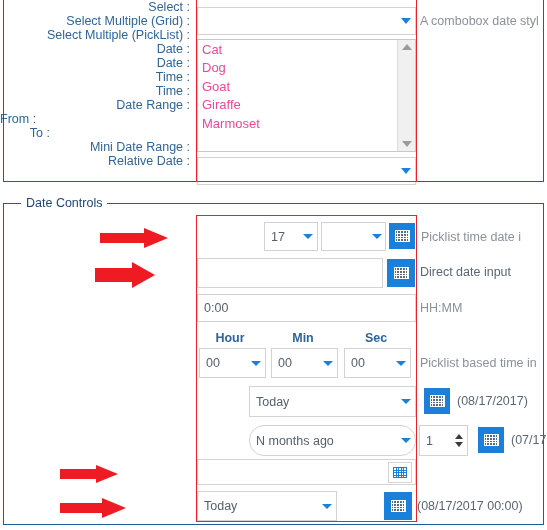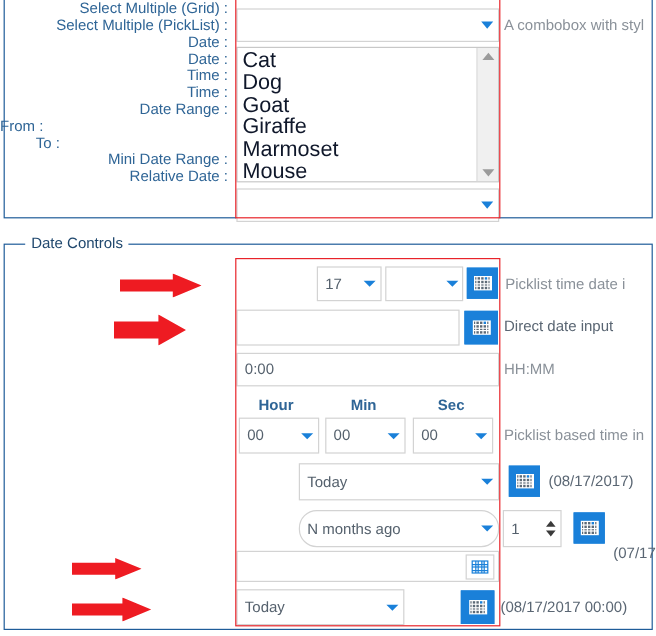--- a/index.html
+++ b/index.html
@@ -105,23 +105,23 @@
     border: 1px solid #c8c8c8;
     background: #fff;
     overflow: hidden;
     display: flex;
   }
   #listbox .items {
     flex: 1;
     padding: 1px 0 0 4px;
   }
   #listbox .items div {
-    font-size: 18px;
+    font-size: 13px;
     line-height: 18.4px;
-    color: #0f172a;
+    color: #ec4899;
     white-space: nowrap;
   }
   .vscroll {
     width: 17px;
     background: #f0f0f0;
     border-left: 1px solid #dcdcdc;
     position: relative;
     flex: 0 0 17px;
   }
   .vscroll .arr {
@@ -199,37 +199,37 @@
   .arrow { position: absolute; height: 22px; }
   .arrow svg { display: block; }
 </style>
 </head>
 <body>
 
 <div id="root">
 
   <div class="panel" id="panel-top"></div>
 
+  <div class="label" style="left:0; top:14px; width:190px;">Select :</div>
   <div class="field" id="select-combo" style="left:197px; top:7px; width:219px; height:28px;">
     <span class="val"></span>
     <span class="caret">
         <i></i>
       </span>
   </div>
-  <div class="hint" style="left:420px; top:14px;">A combobox with styl</div>
+  <div class="hint" style="left:420px; top:14px;">A combobox date styl</div>
 
   <div class="label" style="left:0; top:89px; width:190px;">Select Multiple (Grid) :</div>
   <div id="listbox">
     <div class="items">
       <div>Cat</div>
       <div>Dog</div>
       <div>Goat</div>
       <div>Giraffe</div>
       <div>Marmoset</div>
-      <div>Mouse</div>
     </div>
     <div class="vscroll">
       <span class="arr up"></span>
       <span class="arr down"></span>
     </div>
   </div>
 
   <div class="label" style="left:0; top:164px; width:190px;">Select Multiple (PickList) :</div>
   <div class="field" style="left:197px; top:157px; width:219px; height:28px;">
     <span class="val"></span>
@@ -420,21 +420,21 @@
         <span></span>
         <span></span>
         <span></span>
       <span></span>
         <span></span>
         <span></span>
         <span></span>
         <span></span>
     </span>
   </div>
-  <div class="hint dark" style="left:511px; top:433px;margin-top:21px;">(07/17</div>
+  <div class="hint dark" style="left:511px; top:433px;">(07/17</div>
 
   <div class="arrow" style="left:60px; top:465px;">
     <svg width="58" height="18" viewBox="0 0 58 18">
         <path d="M0 4 H36 V0 L58 9 L36 18 V14 H0 Z" fill="#ee1b22"></path>
       </svg>
   </div>
   <div class="label" style="left:0; top:466px; width:190px;">Mini Date Range :</div>
   <div class="field" style="left:197px; top:459px; width:219px; height:26px;">
     <span class="val"></span>
   </div>

